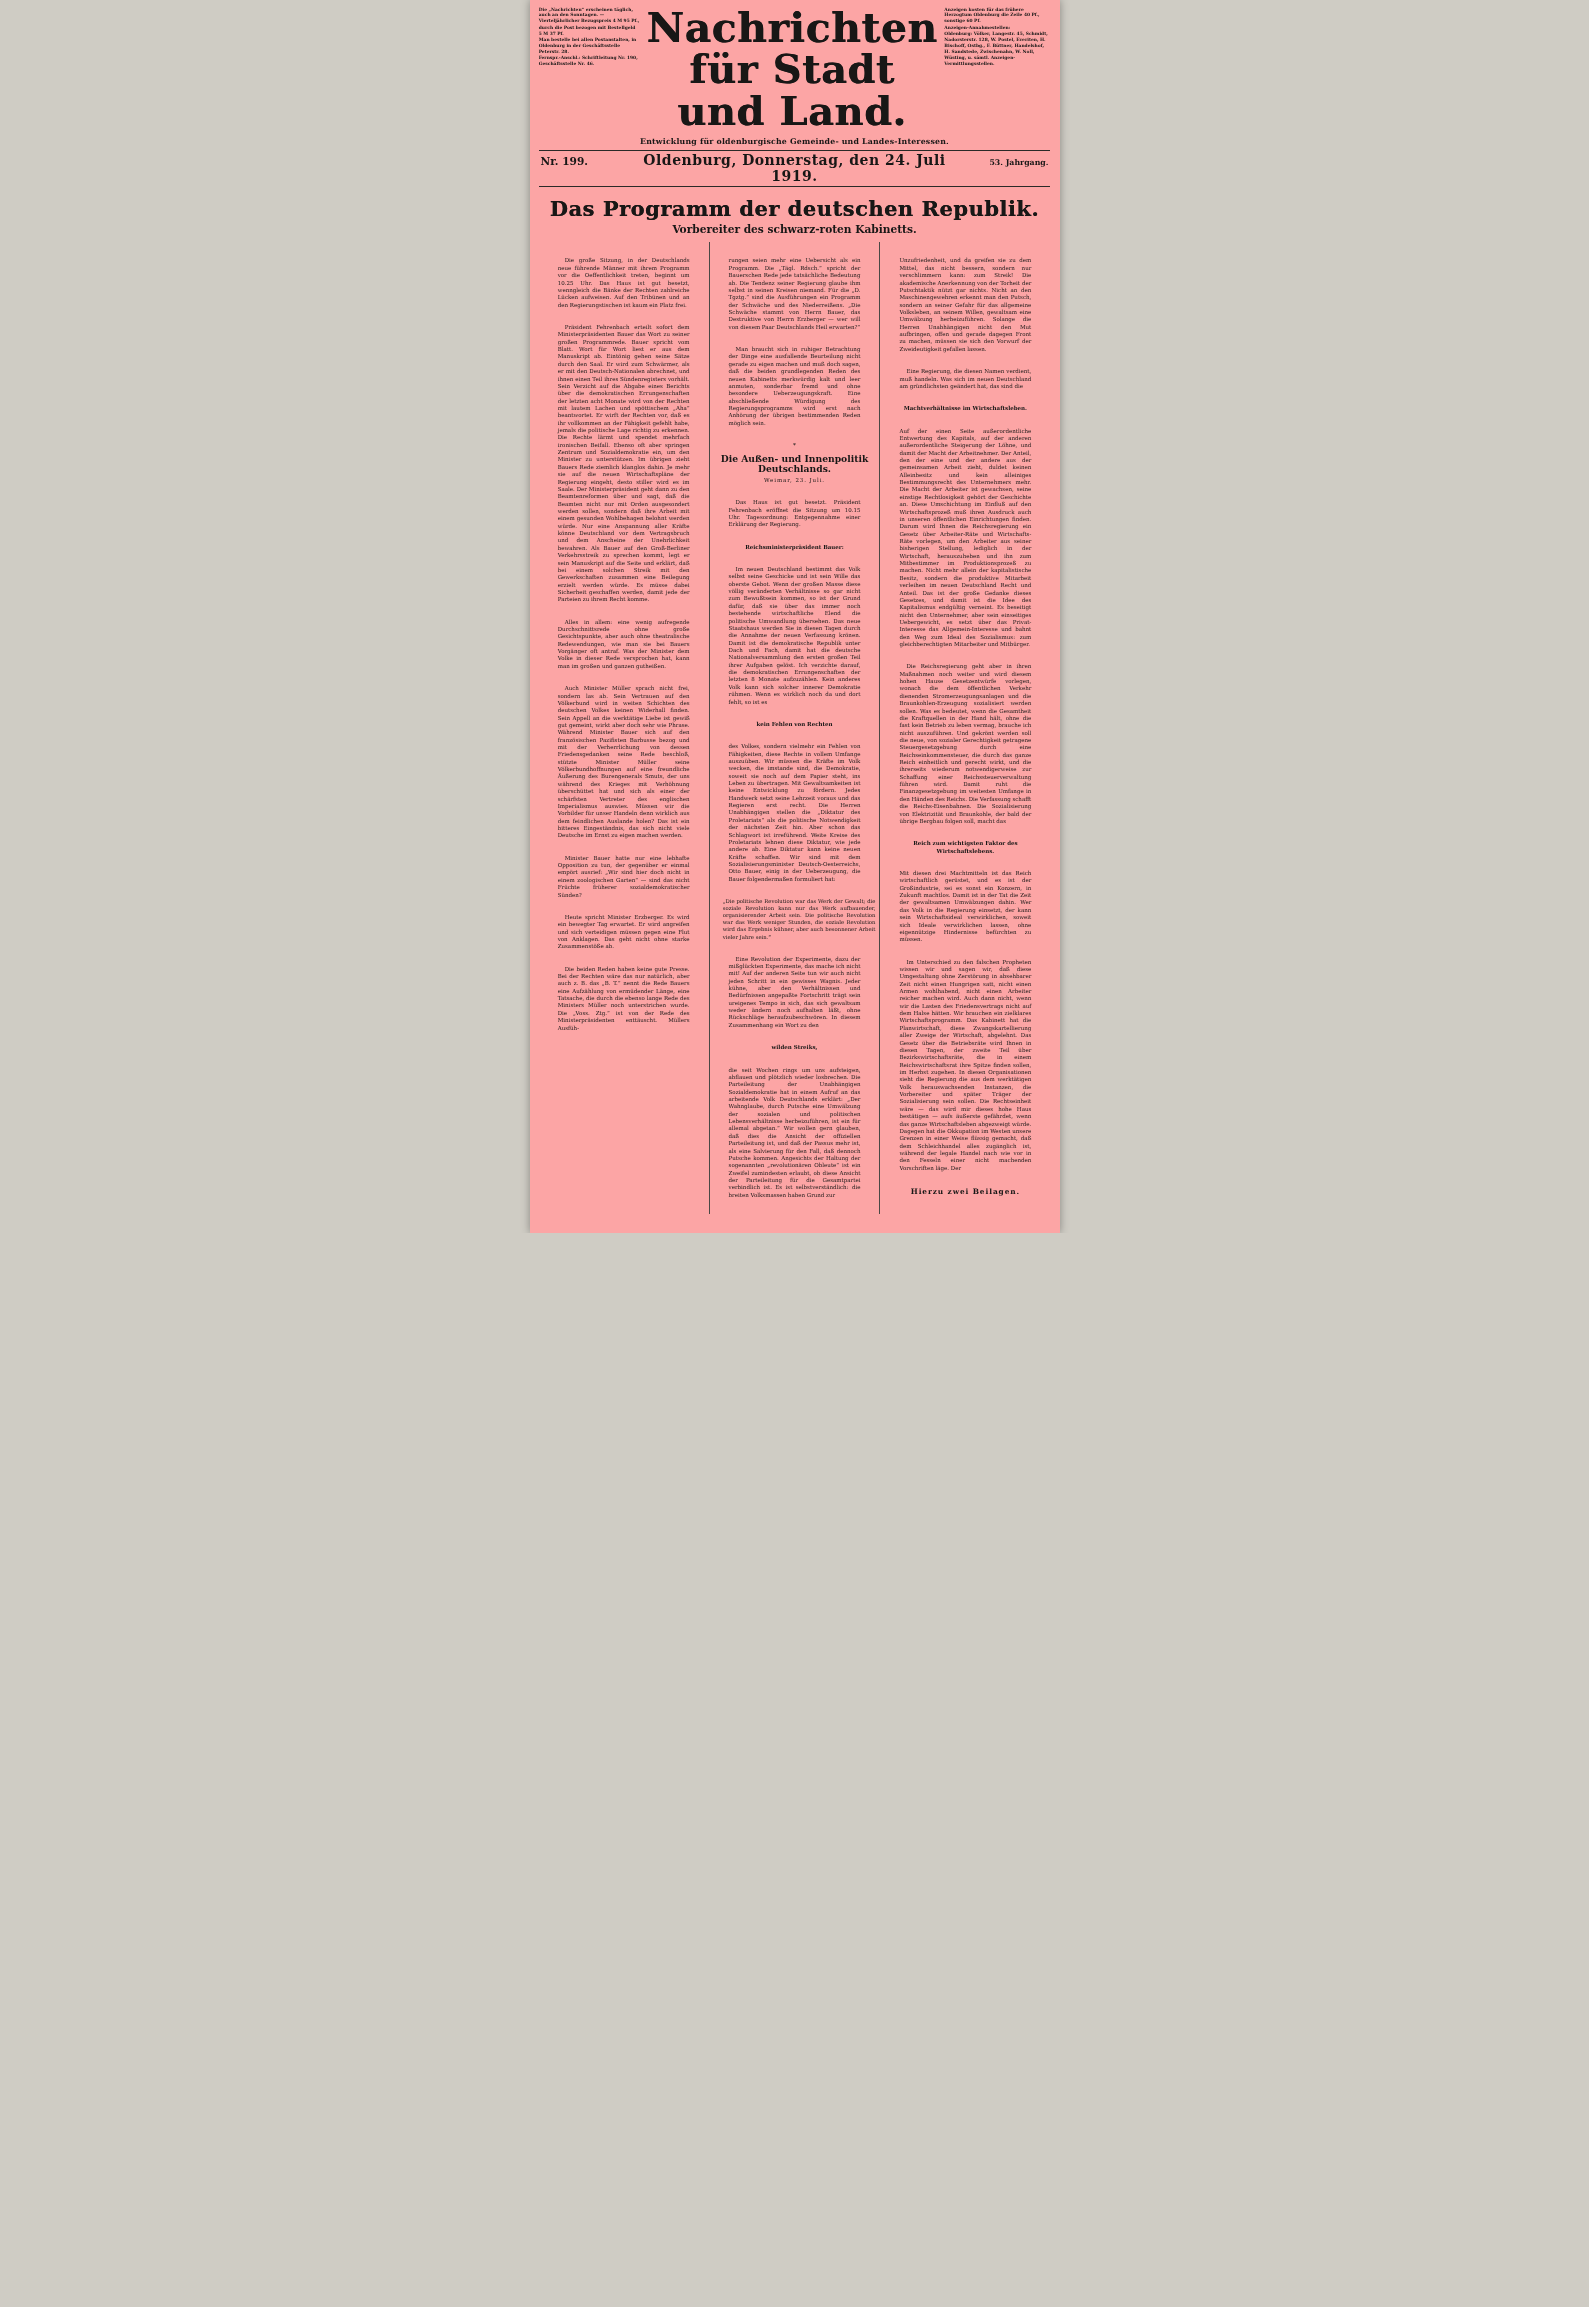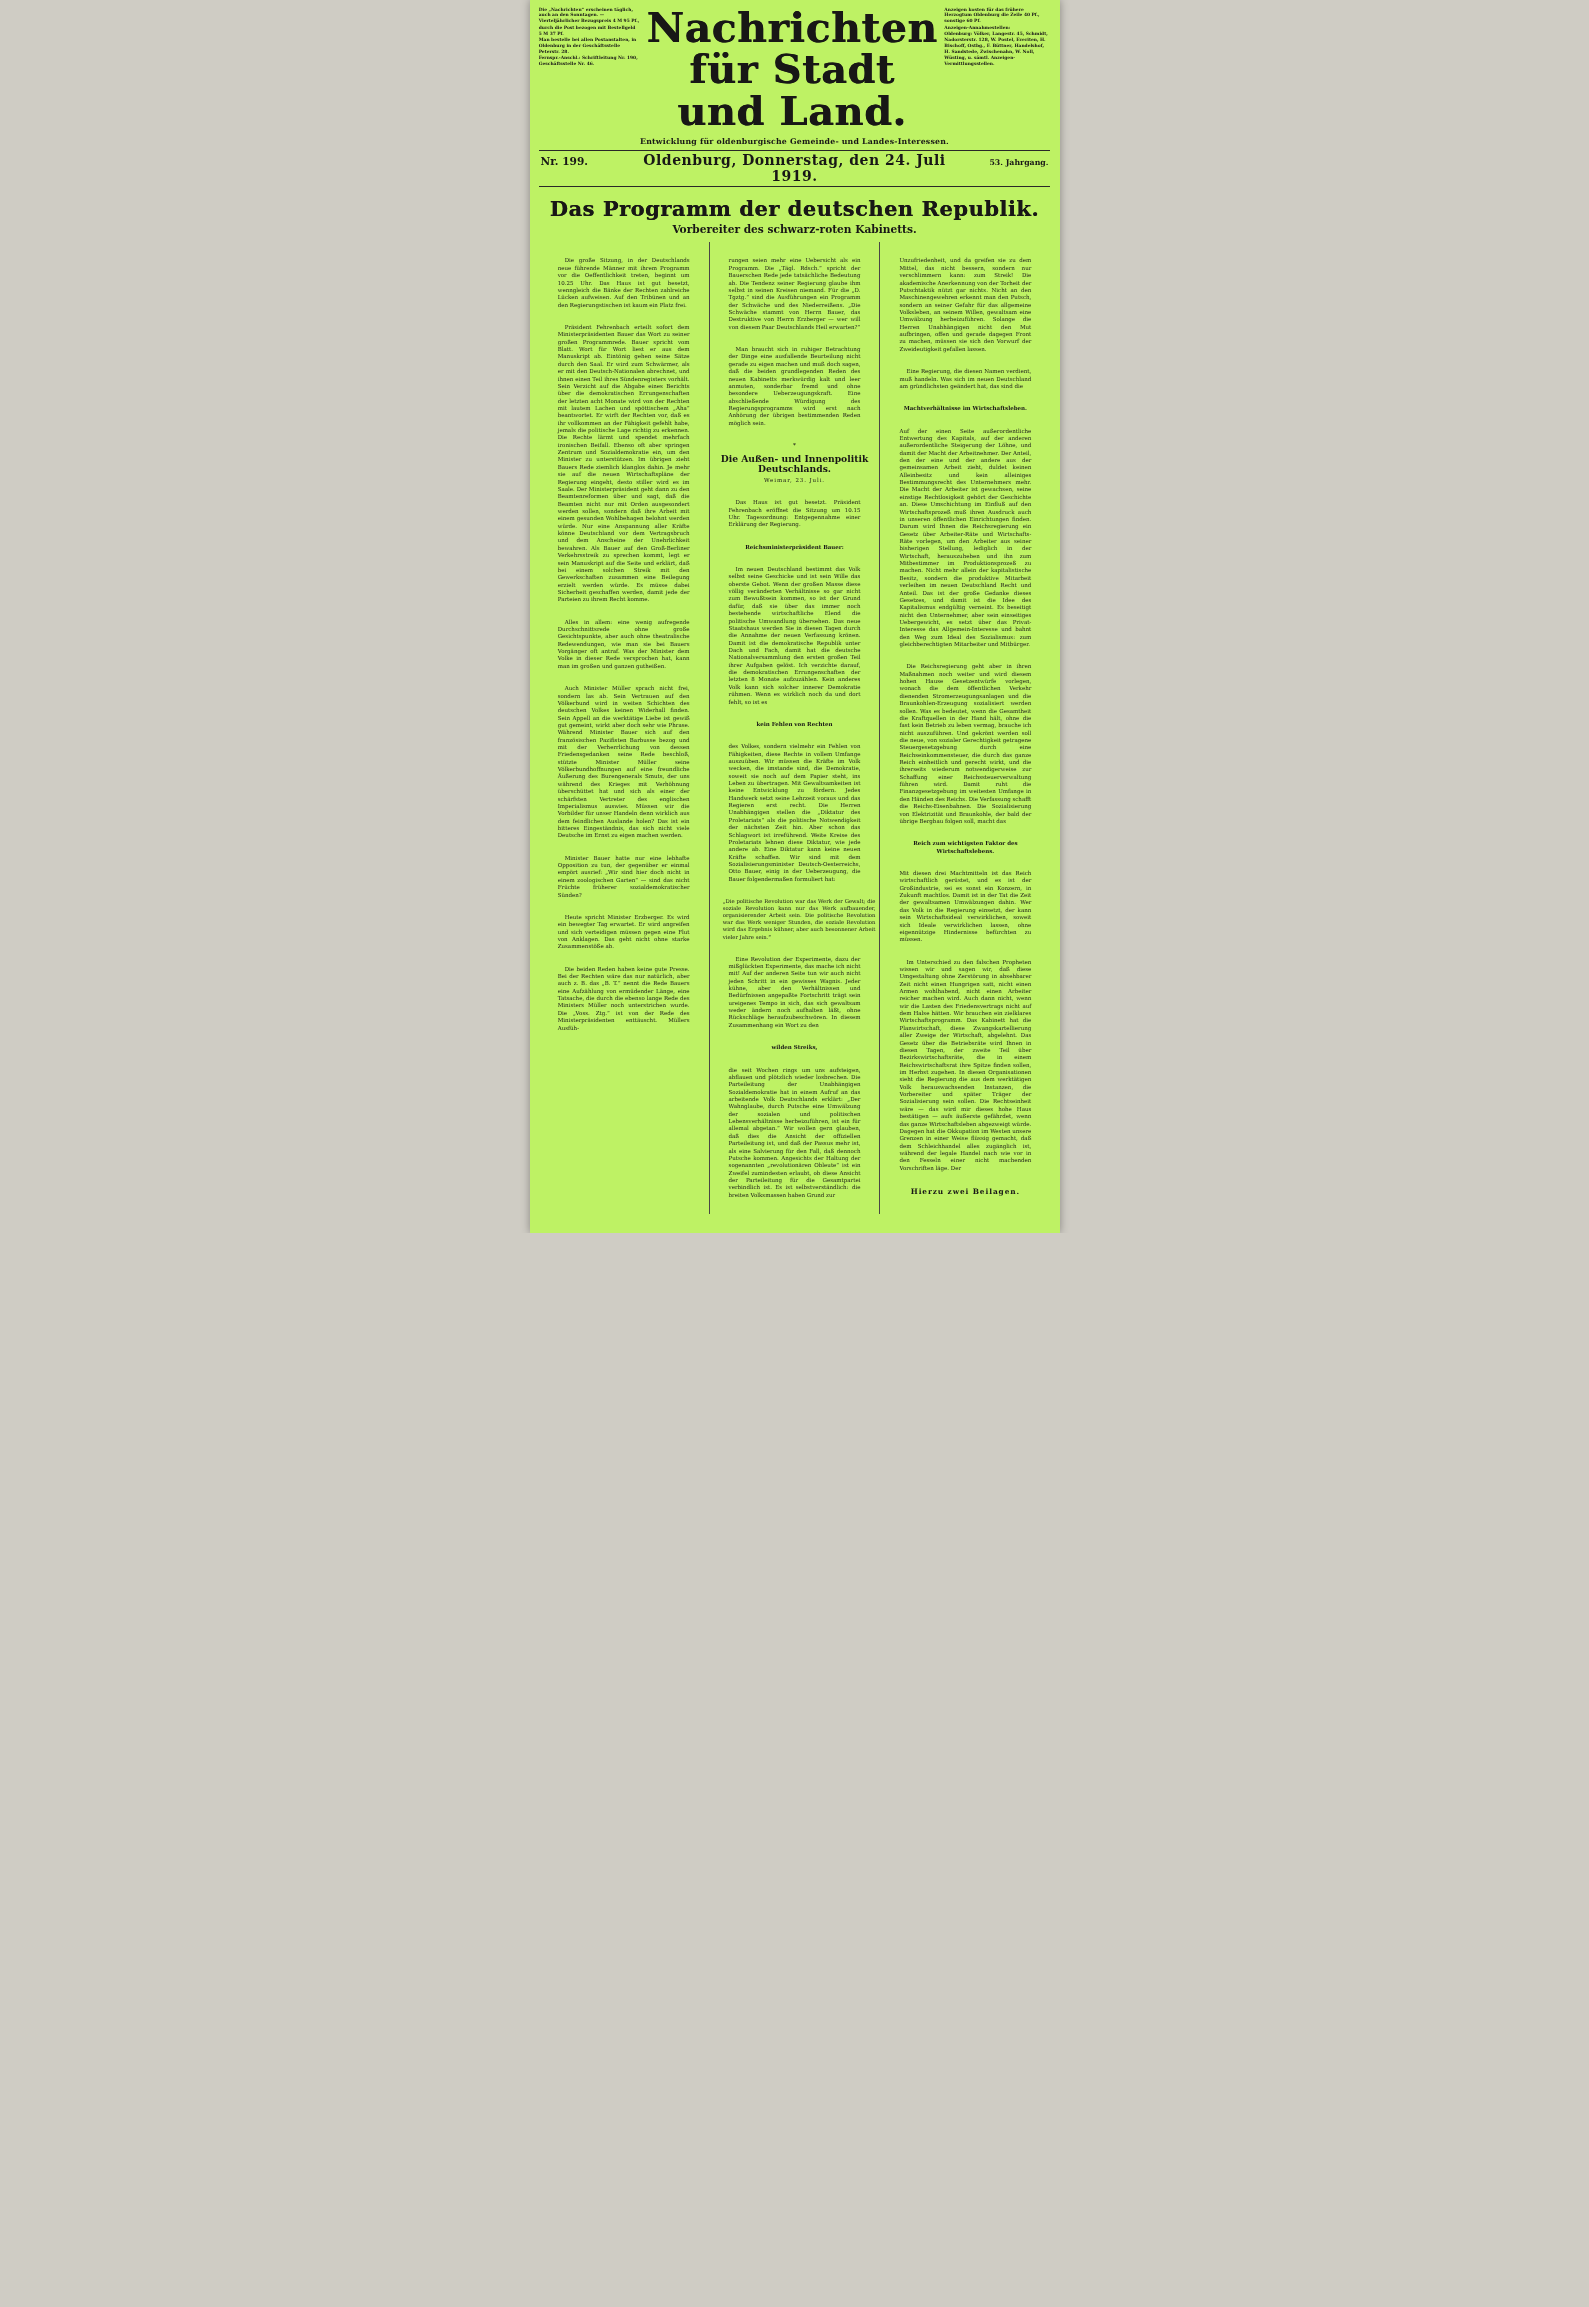--- a/index.html
+++ b/index.html
@@ -1,17 +1,17 @@
 <!DOCTYPE html>
 <html style="font-size:7.4px"><head>
 <meta charset="utf-8">
 <style>
   html,body{margin:0;padding:0;background:#cfccc4;}
   .page{
-    width:530px;margin:0 auto;background:#bef264;color:#181716;
+    width:530px;margin:0 auto;background:#fca5a5;color:#181716;
     font-family:"DejaVu Serif", serif;
     padding:6.5px 9.2px 18.5px;box-sizing:border-box;
     box-shadow:0 0 8.3px rgba(0,0,0,.35);
   }
   
   .mast{display:grid;grid-template-columns:101px 1fr 106px;gap:5.5px;align-items:start;}
   .notice{font-size:4.4px;font-weight:bold;line-height:1.35;}
   .notice p{margin:0 0 0.5px 0;text-indent:0!important;text-align:left!important;font-size:4.4px!important;}
   .mast-center{text-align:center;}
   .title1{font-size:41px;line-height:.95;font-weight:bold;letter-spacing:0.5px;

